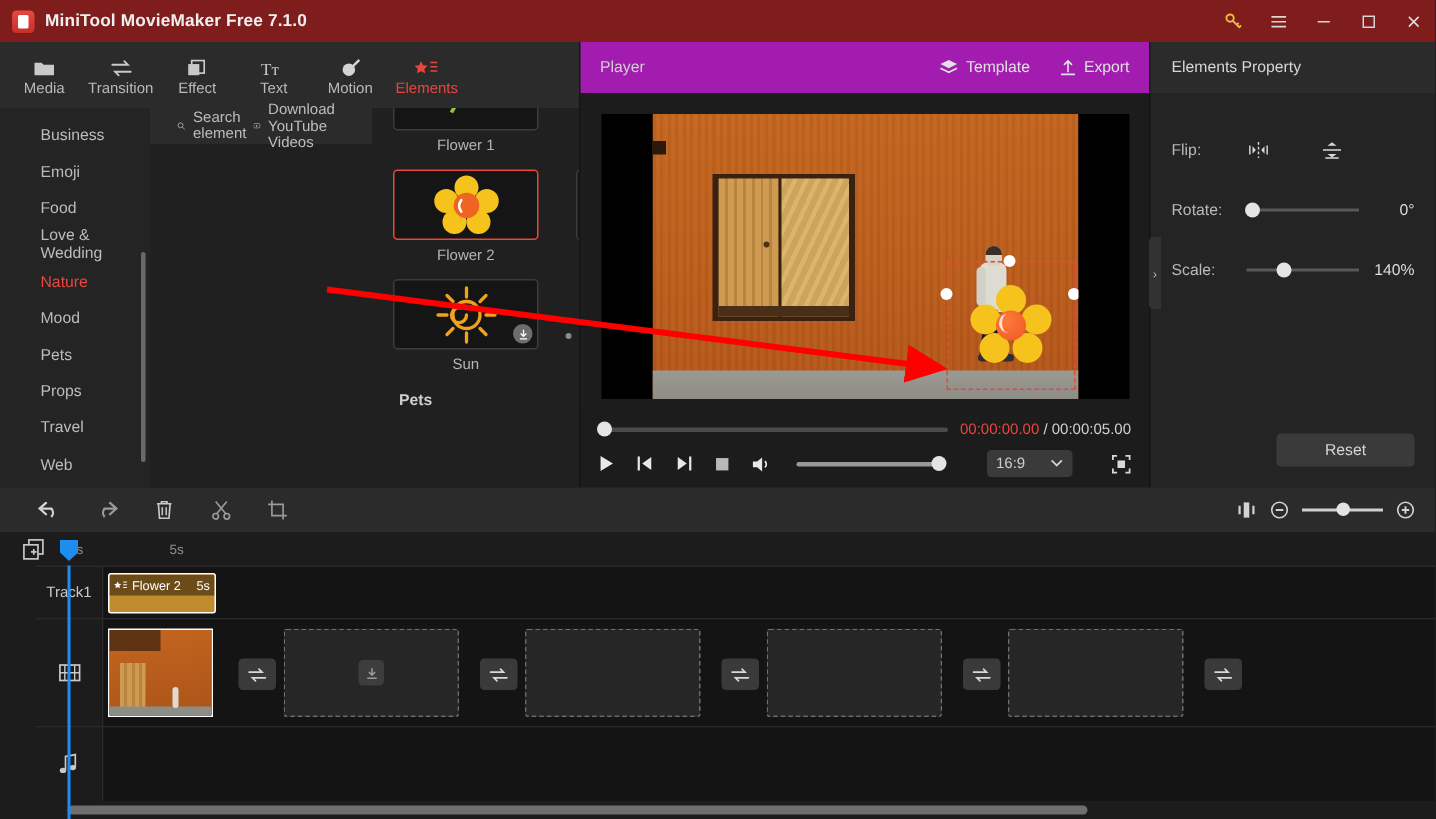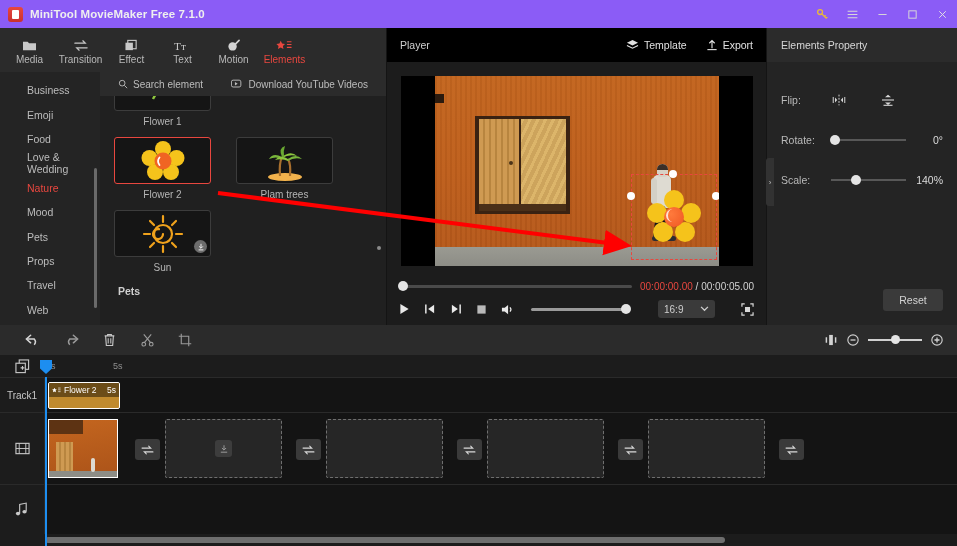--- a/index.html
+++ b/index.html
@@ -7,21 +7,21 @@
     width: 957px; height: 546px;
     background: #1c1c1c;
     font-family: "Liberation Sans", sans-serif;
     color: #d6d6d6;
     overflow: hidden;
   }
   .app { width: 957px; height: 546px; display: flex; flex-direction: column; position: relative; }
 
   
   .titlebar {
-    height: 28px; background: #8b5cf6; display: flex; align-items: center;
+    height: 28px; background: #7f1d1d; display: flex; align-items: center;
     padding: 0 0 0 8px; flex: 0 0 28px; position: relative;
   }
   .logo {
     width: 15px; height: 15px; border-radius: 3px;
     background: linear-gradient(#e8473f, #c9302c);
     display: flex; align-items: center; justify-content: center;
     font-size: 9px; color: #fff; font-weight: bold; margin-right: 7px;
   }
   .logo span { display: block; width: 7px; height: 9px; background: #fff; border-radius: 1px; }
   .apptitle { font-size: 11.5px; color: #efefef; font-weight: bold; letter-spacing: .1px; }
@@ -48,21 +48,21 @@
 
   .leftbody { flex: 1; display: flex; min-height: 0; }
   .catlist {
     width: 100px; background: #242424; padding-top: 6px; overflow: hidden;
     position: relative; flex: 0 0 100px;
   }
   .cat { height: 24.4px; display: flex; align-items: center; padding-left: 27px; font-size: 10.5px; color: #bcbcbc; }
   .cat.active { color: #e8473f; }
   .catscroll { position: absolute; right: 3px; top: 96px; width: 3px; height: 140px; background: #6a6a6a; border-radius: 2px; }
 
-  .elempane { flex: 1; background: #202020; display: flex; flex-direction: column; min-width: 0; position: relative; }
+  .elempane { flex: 1; background: #202020; display: flex; flex-direction: row; min-width: 0; position: relative; }
   .elemhead {
     height: 24px; background: #2b2b2b; display: flex; align-items: center; flex: 0 0 24px;
     font-size: 10px; color: #bdbdbd; padding: 0 10px;
   }
   .searchbox { display: flex; align-items: center; gap: 5px; margin-left: 8px; }
   .dlyt { display: flex; align-items: center; gap: 5px; margin-left: auto; margin-right: 8px; }
   .elemgrid { flex: 1; position: relative; overflow: hidden; padding: 0 14px; }
   .egrow { display: flex; gap: 25px; }
   .ecell { width: 97px; }
   .ethumb {
@@ -73,21 +73,21 @@
   .elabel { text-align: center; font-size: 10px; color: #b5b5b5; margin-top: 5px; }
   .dlbadge {
     position: absolute; right: 3px; bottom: 3px; width: 13px; height: 13px; border-radius: 50%;
     background: #6d6d6d; display: flex; align-items: center; justify-content: center; color: #fff; font-size: 8px;
   }
   .sectiontitle { font-size: 10.5px; color: #cfcfcf; font-weight: bold; padding-left: 4px; }
   .elemdot { position: absolute; right: 5px; width: 4px; height: 4px; border-radius: 50%; background: #8a8a8a; }
 
   
   .player { width: 380px; background: #1c1c1c; display: flex; flex-direction: column; border-left: 1px solid #141414; }
-  .playerhead { height: 34px; background: #000000; display: flex; align-items: center; padding: 0 13px; flex: 0 0 34px; }
+  .playerhead { height: 34px; background: #a21caf; display: flex; align-items: center; padding: 0 13px; flex: 0 0 34px; }
   .playerhead .ptitle { font-size: 10.5px; color: #d0d0d0; }
   .phbtns { margin-left: auto; display: flex; gap: 19px; align-items: center; }
   .phbtn { display: flex; align-items: center; gap: 5px; font-size: 10.5px; color: #e0e0e0; }
   .stage { flex: 1; display: flex; align-items: center; justify-content: center; background: #1c1c1c; padding: 6px 12px 0; }
   .canvas {
     width: 352px; height: 190px; background: #000; position: relative; overflow: hidden;
   }
   .vidimg { position: absolute; left: 34px; top: 0; width: 284px; height: 190px; overflow: hidden; }
   .wall { position: absolute; inset: 0; background: linear-gradient(175deg,#c4661f 0%,#bf5f1c 45%,#b3561a 100%); }
   .wallgrain { position:absolute; inset:0; background:
@@ -150,37 +150,37 @@
   .slider { width: 75px; height: 2px; background: #585858; position: relative; margin-left: 8px; }
   .sthumb { position: absolute; top: -4px; width: 10px; height: 10px; border-radius: 50%; background: #e4e4e4; }
   .pval { margin-left: auto; font-size: 10.5px; color: #dcdcdc; }
   .collapse {
     position: absolute; left: -1px; top: 130px; width: 8px; height: 48px; background: #323232;
     border-radius: 3px 0 0 3px; display: flex; align-items: center; justify-content: center;
     font-size: 8px; color: #bdbdbd;
   }
   .resetwrap { padding: 0 14px 14px; display: flex; justify-content: flex-end; }
   .resetbtn {
-    width: 60px; height: 22px; background: #3a3a3a; border-radius: 3px;
+    width: 92px; height: 22px; background: #3a3a3a; border-radius: 3px;
     display: flex; align-items: center; justify-content: center; font-size: 10.5px; color: #d4d4d4;
   }
 
   
   .timeline { flex: 1; background: #1c1c1c; display: flex; flex-direction: column; min-height: 0; }
   .tltoolbar { height: 30px; background: #2b2b2b; display: flex; align-items: center; padding: 0 14px; flex: 0 0 30px; }
   .ttbtn { width: 38px; display: flex; align-items: center; justify-content: center; color: #c9c9c9; }
   .ttright { margin-left: auto; display: flex; align-items: center; gap: 9px; color: #d2d2d2; }
   .zoomtrack { width: 54px; height: 2px; background: #d0d0d0; position: relative; }
   .zoomthumb { position: absolute; left: 23px; top: -4px; width: 9px; height: 9px; border-radius: 50%; background: #e4e4e4; }
 
   .ruler { height: 22px; display: flex; flex: 0 0 22px; position: relative; background: #1c1c1c; }
   .rulerleft { width: 45px; display: flex; align-items: center; justify-content: center; color: #c6c6c6; flex: 0 0 45px; }
   .rulerbody { flex: 1; position: relative; font-size: 9px; color: #8f8f8f; }
   .tick { position: absolute; top: 6px; }
-  .tlgrid { position: relative; flex: 1; display: flex; flex-direction: column; min-height: 0; }
+  .tlgrid { position: relative; flex: 1; display: flex; flex-direction: column; min-height: 0; padding-left: 24px; }
 
   .trow { display: flex; border-top: 1px solid #2a2a2a; }
   .trowhead { width: 45px; flex: 0 0 45px; display: flex; align-items: center; justify-content: center;
               font-size: 10px; color: #c8c8c8; background: #1c1c1c; border-right: 1px solid #2a2a2a; }
   .trowbody { flex: 1; position: relative; background: #141414; }
   .row1 { height: 35px; }
   .row2 { height: 72px; }
   .row3 { height: 50px; }
 
   .clipElem {

